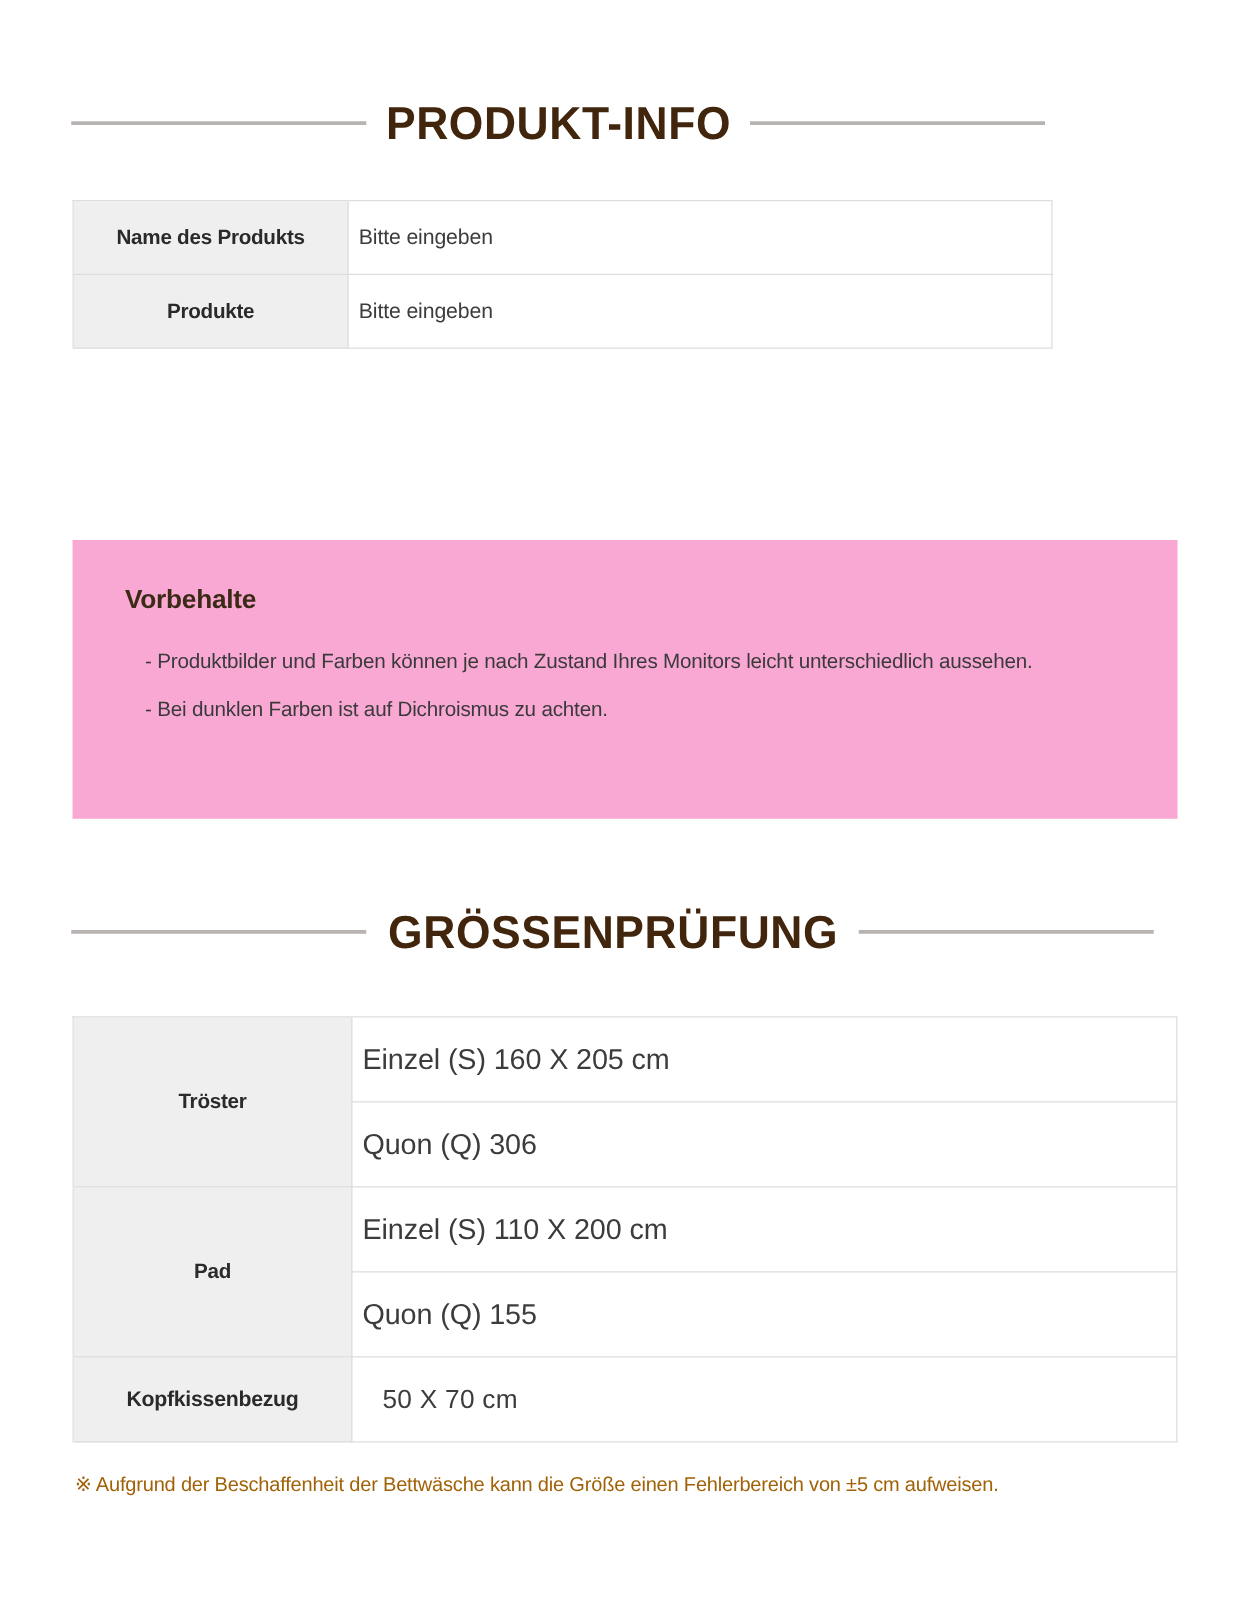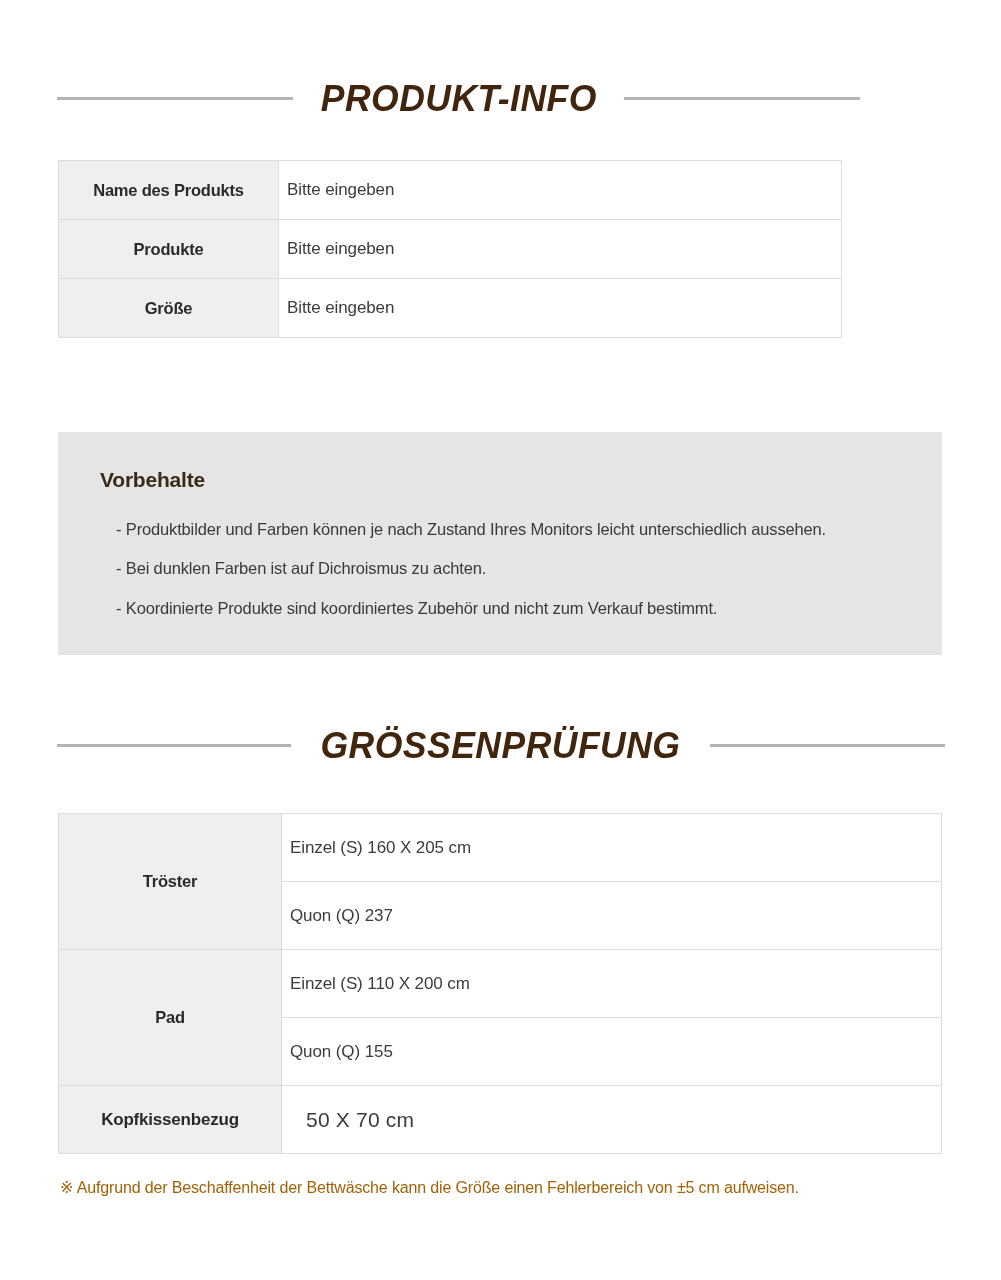--- a/index.html
+++ b/index.html
@@ -20,24 +20,23 @@
     position: relative;
     width: 1001px;
     height: 1280px;
     box-sizing: border-box;
   }
 
   
   .section-head {
     display: flex;
     align-items: center;
-    gap: 22px;
+    gap: 10px;
     margin: 0 auto;
     width: 888px;
-    font-style: italic;
   }
   .section-head .rule {
     flex: 1 1 auto;
     height: 3px;
     background: #b6b3b1;
   }
   .section-head .rule.left  { max-width: 236px; }
   .section-head .rule.right { max-width: 236px; }
   .section-title {
     flex: 0 0 auto;
@@ -93,36 +92,36 @@
   }
   #product-table td.label { width: 219px; height: 58px; }
 
   
   #size-table {
     top: 813px;
     left: 58px;
     width: 884px;
   }
   #size-table td.label { width: 222px; }
-  #size-table td.value { height: 67px; font-size: 17px; }
+  #size-table td.value { height: 67px; font-size: 23px; }
   #size-table td.value.big {
     font-size: 21px;
     padding-left: 24px;
     letter-spacing: 0.2px;
   }
   #size-table td.label.big-lbl { font-size: 17px; }
 
   
   .notes {
     position: absolute;
     top: 432px;
     left: 58px;
     width: 884px;
     height: 223px;
-    background: #e5e5e5;
+    background: #f9a8d4;
     box-sizing: border-box;
     padding: 36px 42px 0 42px;
   }
   .notes-title {
     font-size: 21px;
     font-weight: 700;
     color: #3b2a16;
     margin: 0 0 26px 0;
     letter-spacing: -0.2px;
   }
@@ -165,50 +164,45 @@
   <table class="info-table" id="product-table">
     <tbody>
       <tr>
         <td class="label">Name des Produkts</td>
         <td class="value">Bitte eingeben</td>
       </tr>
       <tr>
         <td class="label">Produkte</td>
         <td class="value">Bitte eingeben</td>
       </tr>
-      <tr>
-        <td class="label">Größe</td>
-        <td class="value">Bitte eingeben</td>
-      </tr>
     </tbody>
   </table>
 
   <div class="notes">
     <div class="notes-title">Vorbehalte</div>
     <ul class="notes-list">
       <li>- Produktbilder und Farben können je nach Zustand Ihres Monitors leicht unterschiedlich aussehen.</li>
       <li>- Bei dunklen Farben ist auf Dichroismus zu achten.</li>
-      <li>- Koordinierte Produkte sind koordiniertes Zubehör und nicht zum Verkauf bestimmt.</li>
     </ul>
   </div>
 
   <div class="section-head head2">
     <div class="rule left"></div>
     <div class="section-title">GRÖSSENPRÜFUNG</div>
     <div class="rule right"></div>
   </div>
 
   <table class="info-table" id="size-table">
     <tbody>
       <tr>
         <td class="label" rowspan="2">Tröster</td>
         <td class="value">Einzel (S) 160 X 205 cm</td>
       </tr>
       <tr>
-        <td class="value">Quon (Q) 237</td>
+        <td class="value">Quon (Q) 306</td>
       </tr>
       <tr>
         <td class="label" rowspan="2">Pad</td>
         <td class="value">Einzel (S) 110 X 200 cm</td>
       </tr>
       <tr>
         <td class="value">Quon (Q) 155</td>
       </tr>
       <tr>
         <td class="label big-lbl">Kopfkissenbezug</td>

